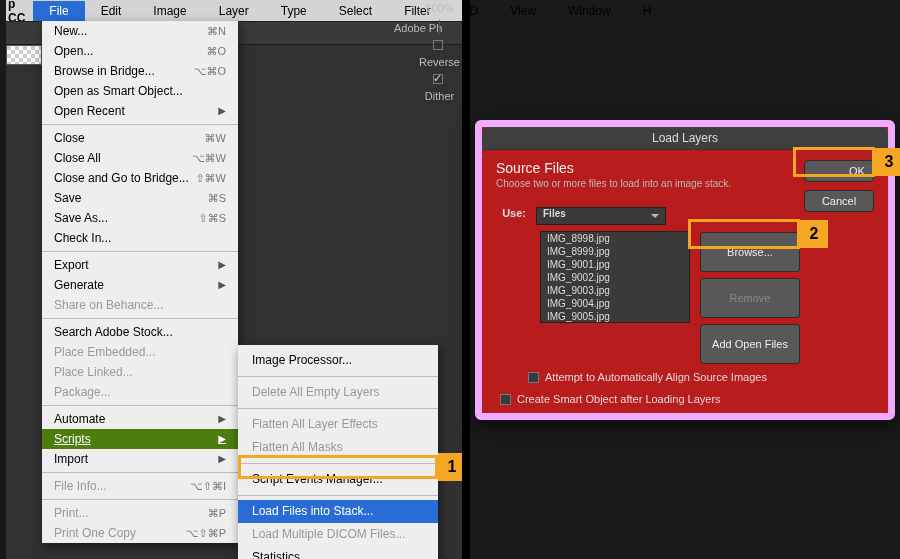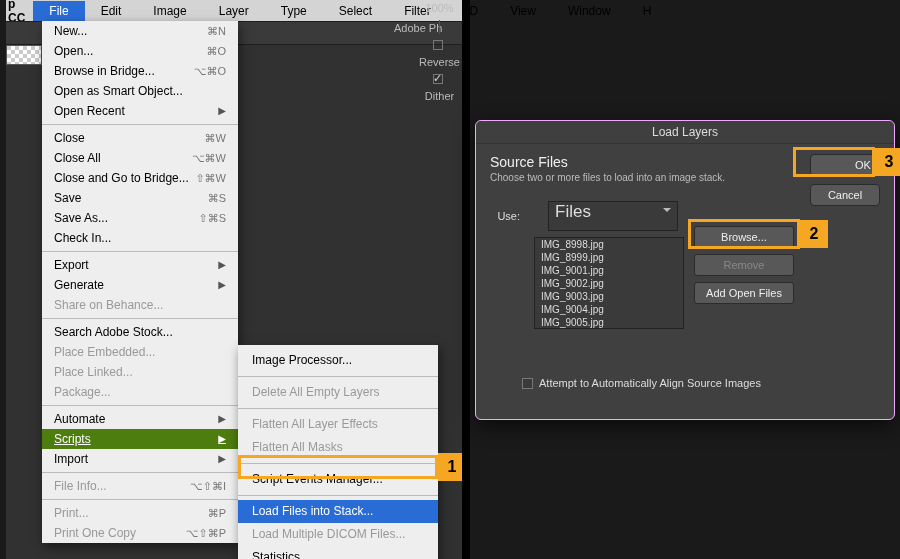--- a/index.html
+++ b/index.html
@@ -37,40 +37,40 @@
   .sub-item { padding:3px 14px; line-height:17px; white-space:nowrap;}
   .sub-item.disabled { color:#999; }
   .sub-item.highlight { background:#2a6cd6; color:#fff; }
   .sub-sep { height:1px; background:#bbb; margin:4px 0;}
 
   
   .callout { position:absolute; border:3px solid #f5a623; }
   .callout-badge { position:absolute; background:#f5a623; color:#000; font-weight:700; font-size:16px; width:28px; height:28px; display:flex; align-items:center; justify-content:center; }
 
   
-  .right-panel { position:absolute; left:475px; top:120px; width:420px; height:300px; background:#404040; border:1px solid #f0abfc; border-radius:6px; box-shadow:0 6px 20px rgba(0,0,0,.6); color:#ddd; font-size:11px;}
+  .right-panel { position:absolute; left:475px; top:120px; width:420px; height:300px; background:#b91c1c; border:7px solid #f0abfc; border-radius:6px; box-shadow:0 6px 20px rgba(0,0,0,.6); color:#ddd; font-size:11px;}
   .dialog-title { text-align:center; padding:4px 0; font-size:12px; color:#ddd; border-bottom:1px solid #333; background:#3f3f3f; border-radius:6px 6px 0 0;}
   .dialog-body { position:relative; padding:10px 14px;}
   .src-head { color:#eee; font-size:14px; }
   .src-sub { color:#bbb; font-size:10px; margin-top:2px;}
 
   .ok-btn, .cancel-btn { position:absolute; right:14px; width:70px; height:22px; background:#585858; border:1px solid #2b2b2b; border-radius:4px; color:#eee; font-size:11px; display:flex; align-items:center; justify-content:center;}
   .ok-btn { top:10px;padding-left:36px; }
   .cancel-btn { top:40px;}
 
-  .use-row { display:flex; align-items:center; gap:28px; margin-top:18px;}
+  .use-row { display:flex; align-items:flex-start; gap:10px; margin-top:18px;font-weight:bold;}
   .use-label { width:30px; text-align:right;}
-  .use-select { flex:0 0 130px; height:30px; background:#3a3a3a; border:1px solid #222; color:#ddd; font-size:17px; padding:0 18px 0 6px; position:relative;}
+  .use-select { flex:0 0 130px; height:18px; background:#3a3a3a; border:1px solid #222; color:#ddd; font-size:10px; padding:0 18px 0 6px; position:relative;}
   .use-select::after { content:""; position:absolute; right:6px; top:6px; border:4px solid transparent; border-top-color:#bbb;}
 
   .file-list { margin:6px 0 0 44px; width:150px; height:92px; background:#3a3a3a; border:1px solid #222; overflow:hidden; font-size:10px; color:#ddd;}
   .file-list div { padding:1px 6px;}
 
   .side-buttons { position:absolute; left:218px; top:82px; display:flex; flex-direction:column; gap:6px;}
-  .dlg-btn { width:100px; height:22px; background:#585858; border:1px solid #2b2b2b; border-radius:3px; color:#eee; font-size:11px; display:flex; align-items:center; justify-content:center;}
+  .dlg-btn { width:100px; height:40px; background:#585858; border:1px solid #2b2b2b; border-radius:3px; color:#eee; font-size:11px; display:flex; align-items:center; justify-content:center;}
   .dlg-btn.disabled { color:#888; }
 
   .check-row { display:flex; align-items:center; gap:6px; margin-left:4px; margin-top:10px; font-size:11px; color:#ddd;}
   .chk { width:11px; height:11px; border:1px solid #777; background:#3a3a3a;}
 
   
   .divider { position:absolute; left:462px; top:0; width:8px; height:559px; background:#000;}
 </style>
 </head>
 <body>
@@ -255,20 +255,24 @@
     <div class="side-buttons">
       <div class="dlg-btn">Browse...</div>
       <div class="dlg-btn disabled">Remove</div>
       <div class="dlg-btn">Add Open Files</div>
     </div>
 
     <div class="check-row" style="margin-top:48px;padding-left:28px;">
       <span class="chk"></span>
       <span>Attempt to Automatically Align Source Images</span>
     </div>
+    <div class="check-row">
+      <span class="chk"></span>
+      <span>Create Smart Object after Loading Layers</span>
+    </div>
   </div>
 </div>
 
 <div class="callout" style="left:688px; top:219px; width:112px; height:30px;"></div>
 <div class="callout-badge" style="left:800px; top:220px;">2</div>
 
 <div class="callout" style="left:793px; top:147px; width:82px; height:30px;"></div>
 <div class="callout-badge" style="left:875px; top:148px;">3</div>
 
 </body></html>

